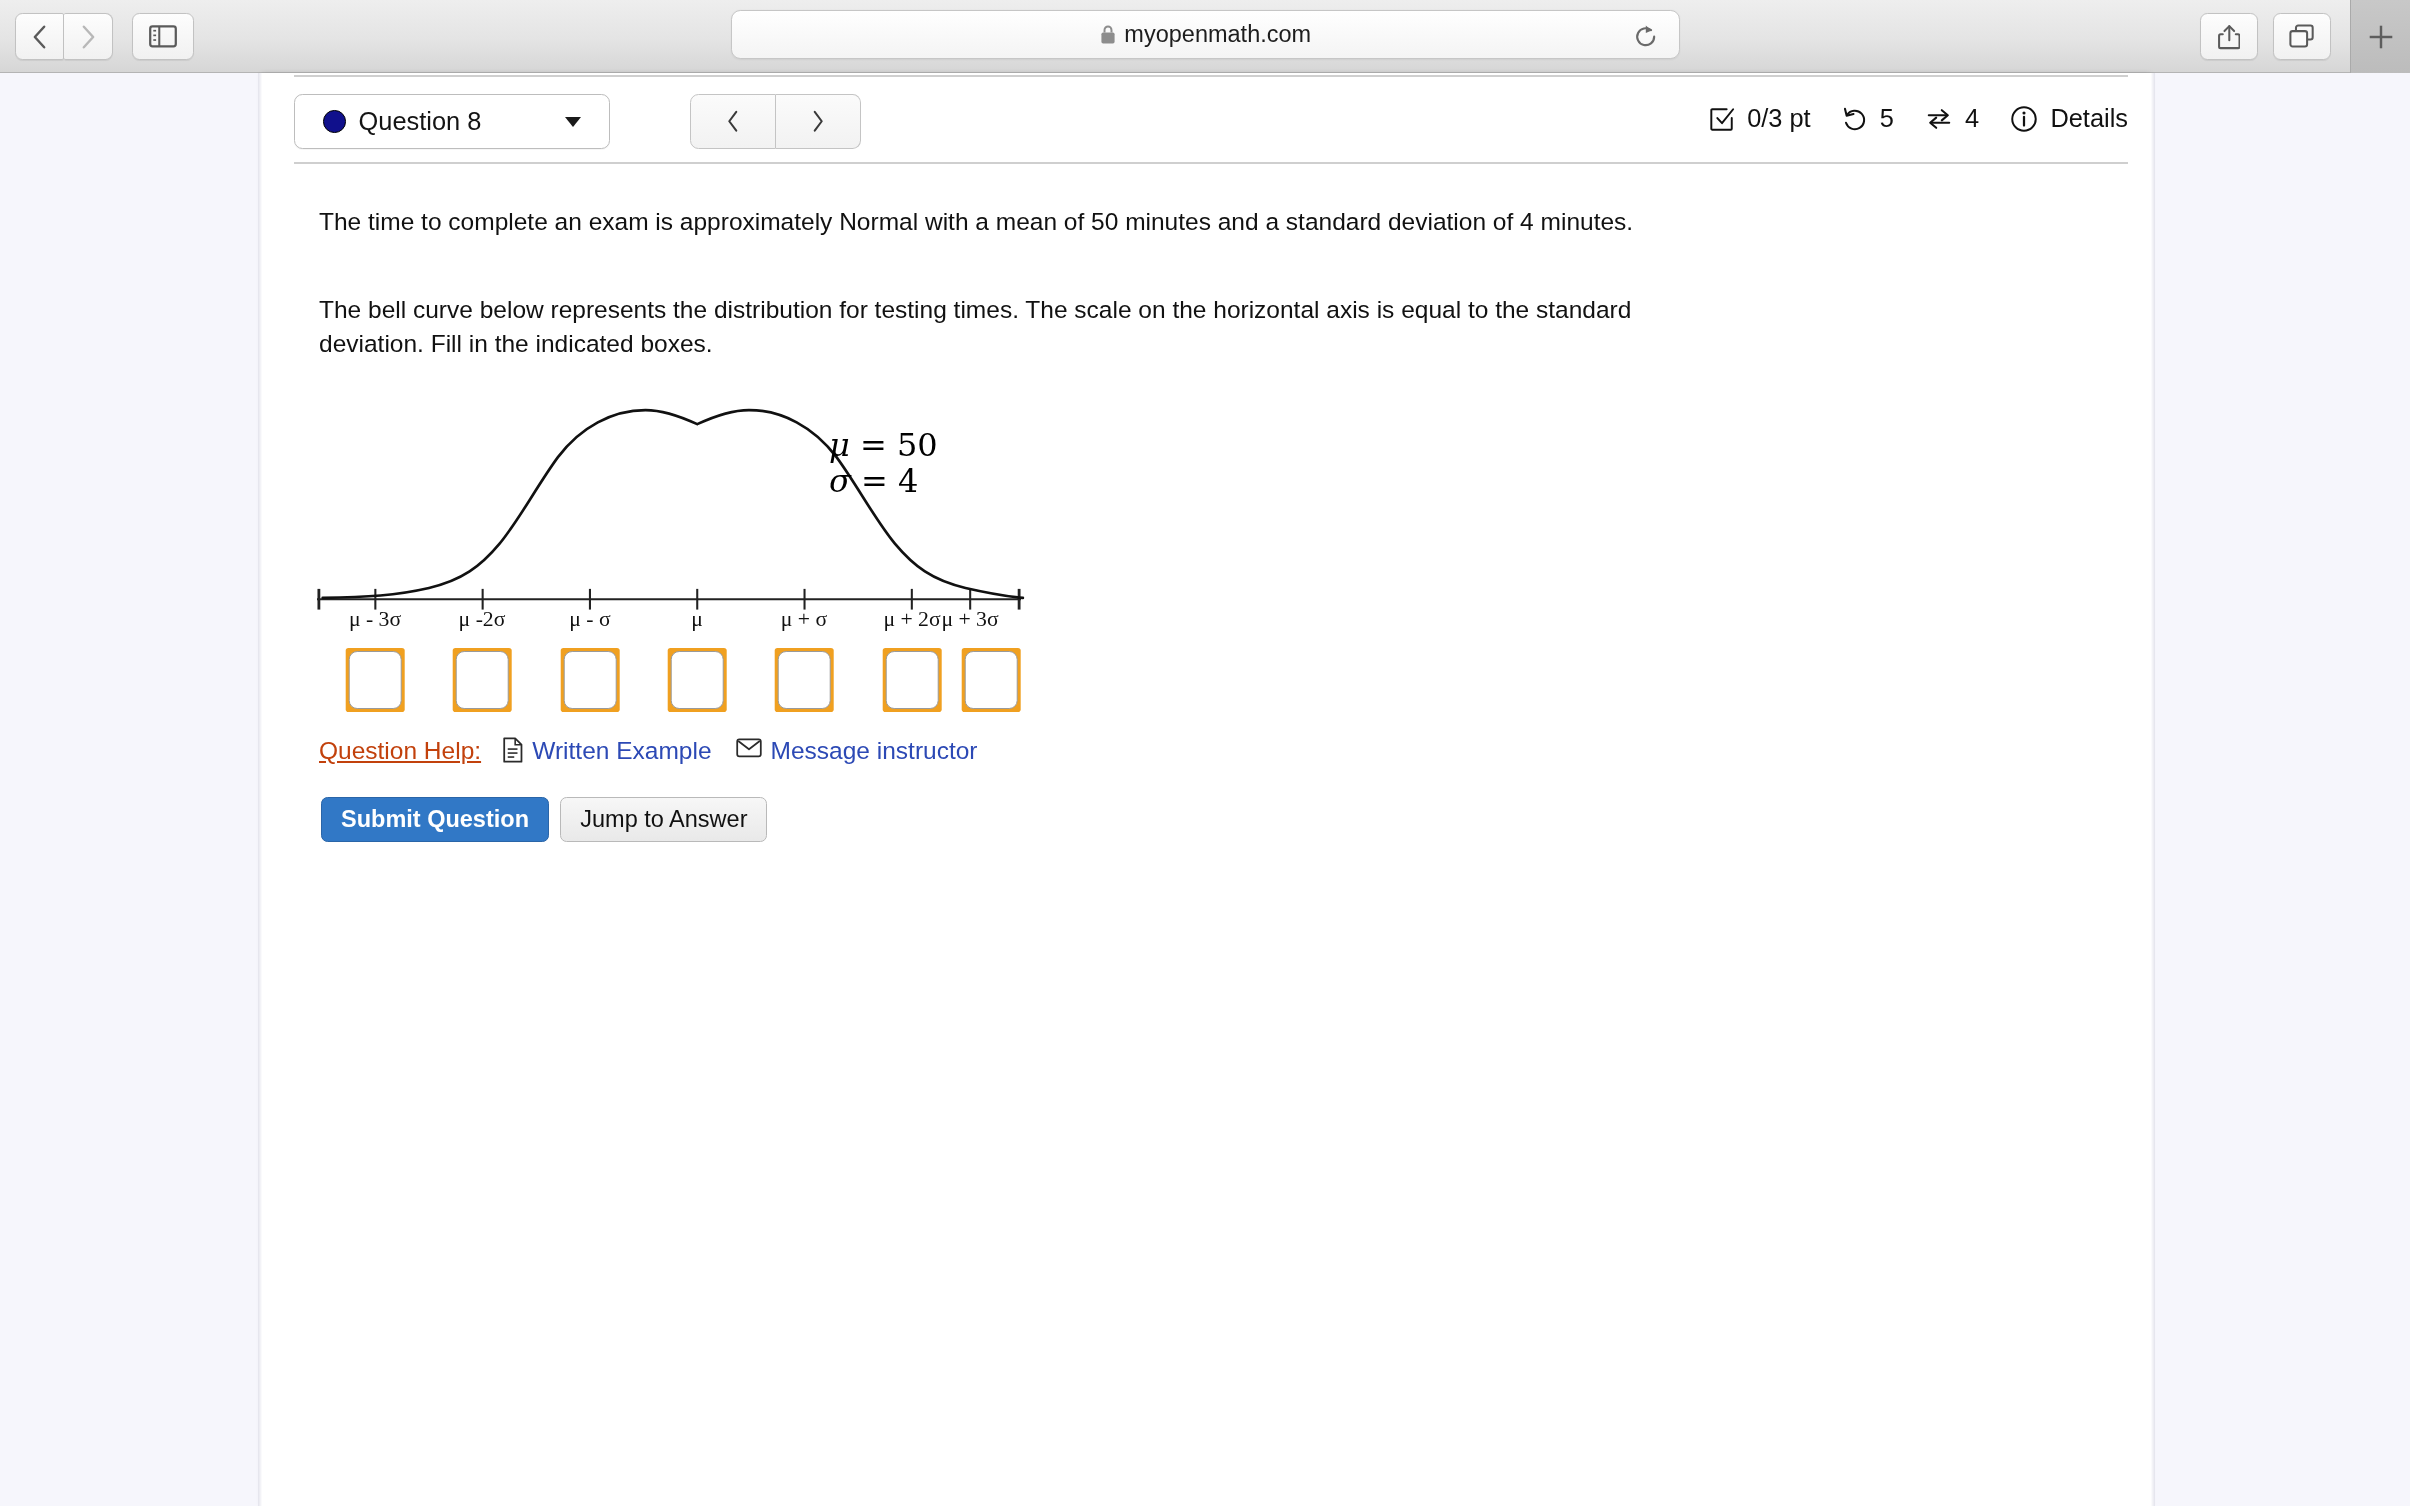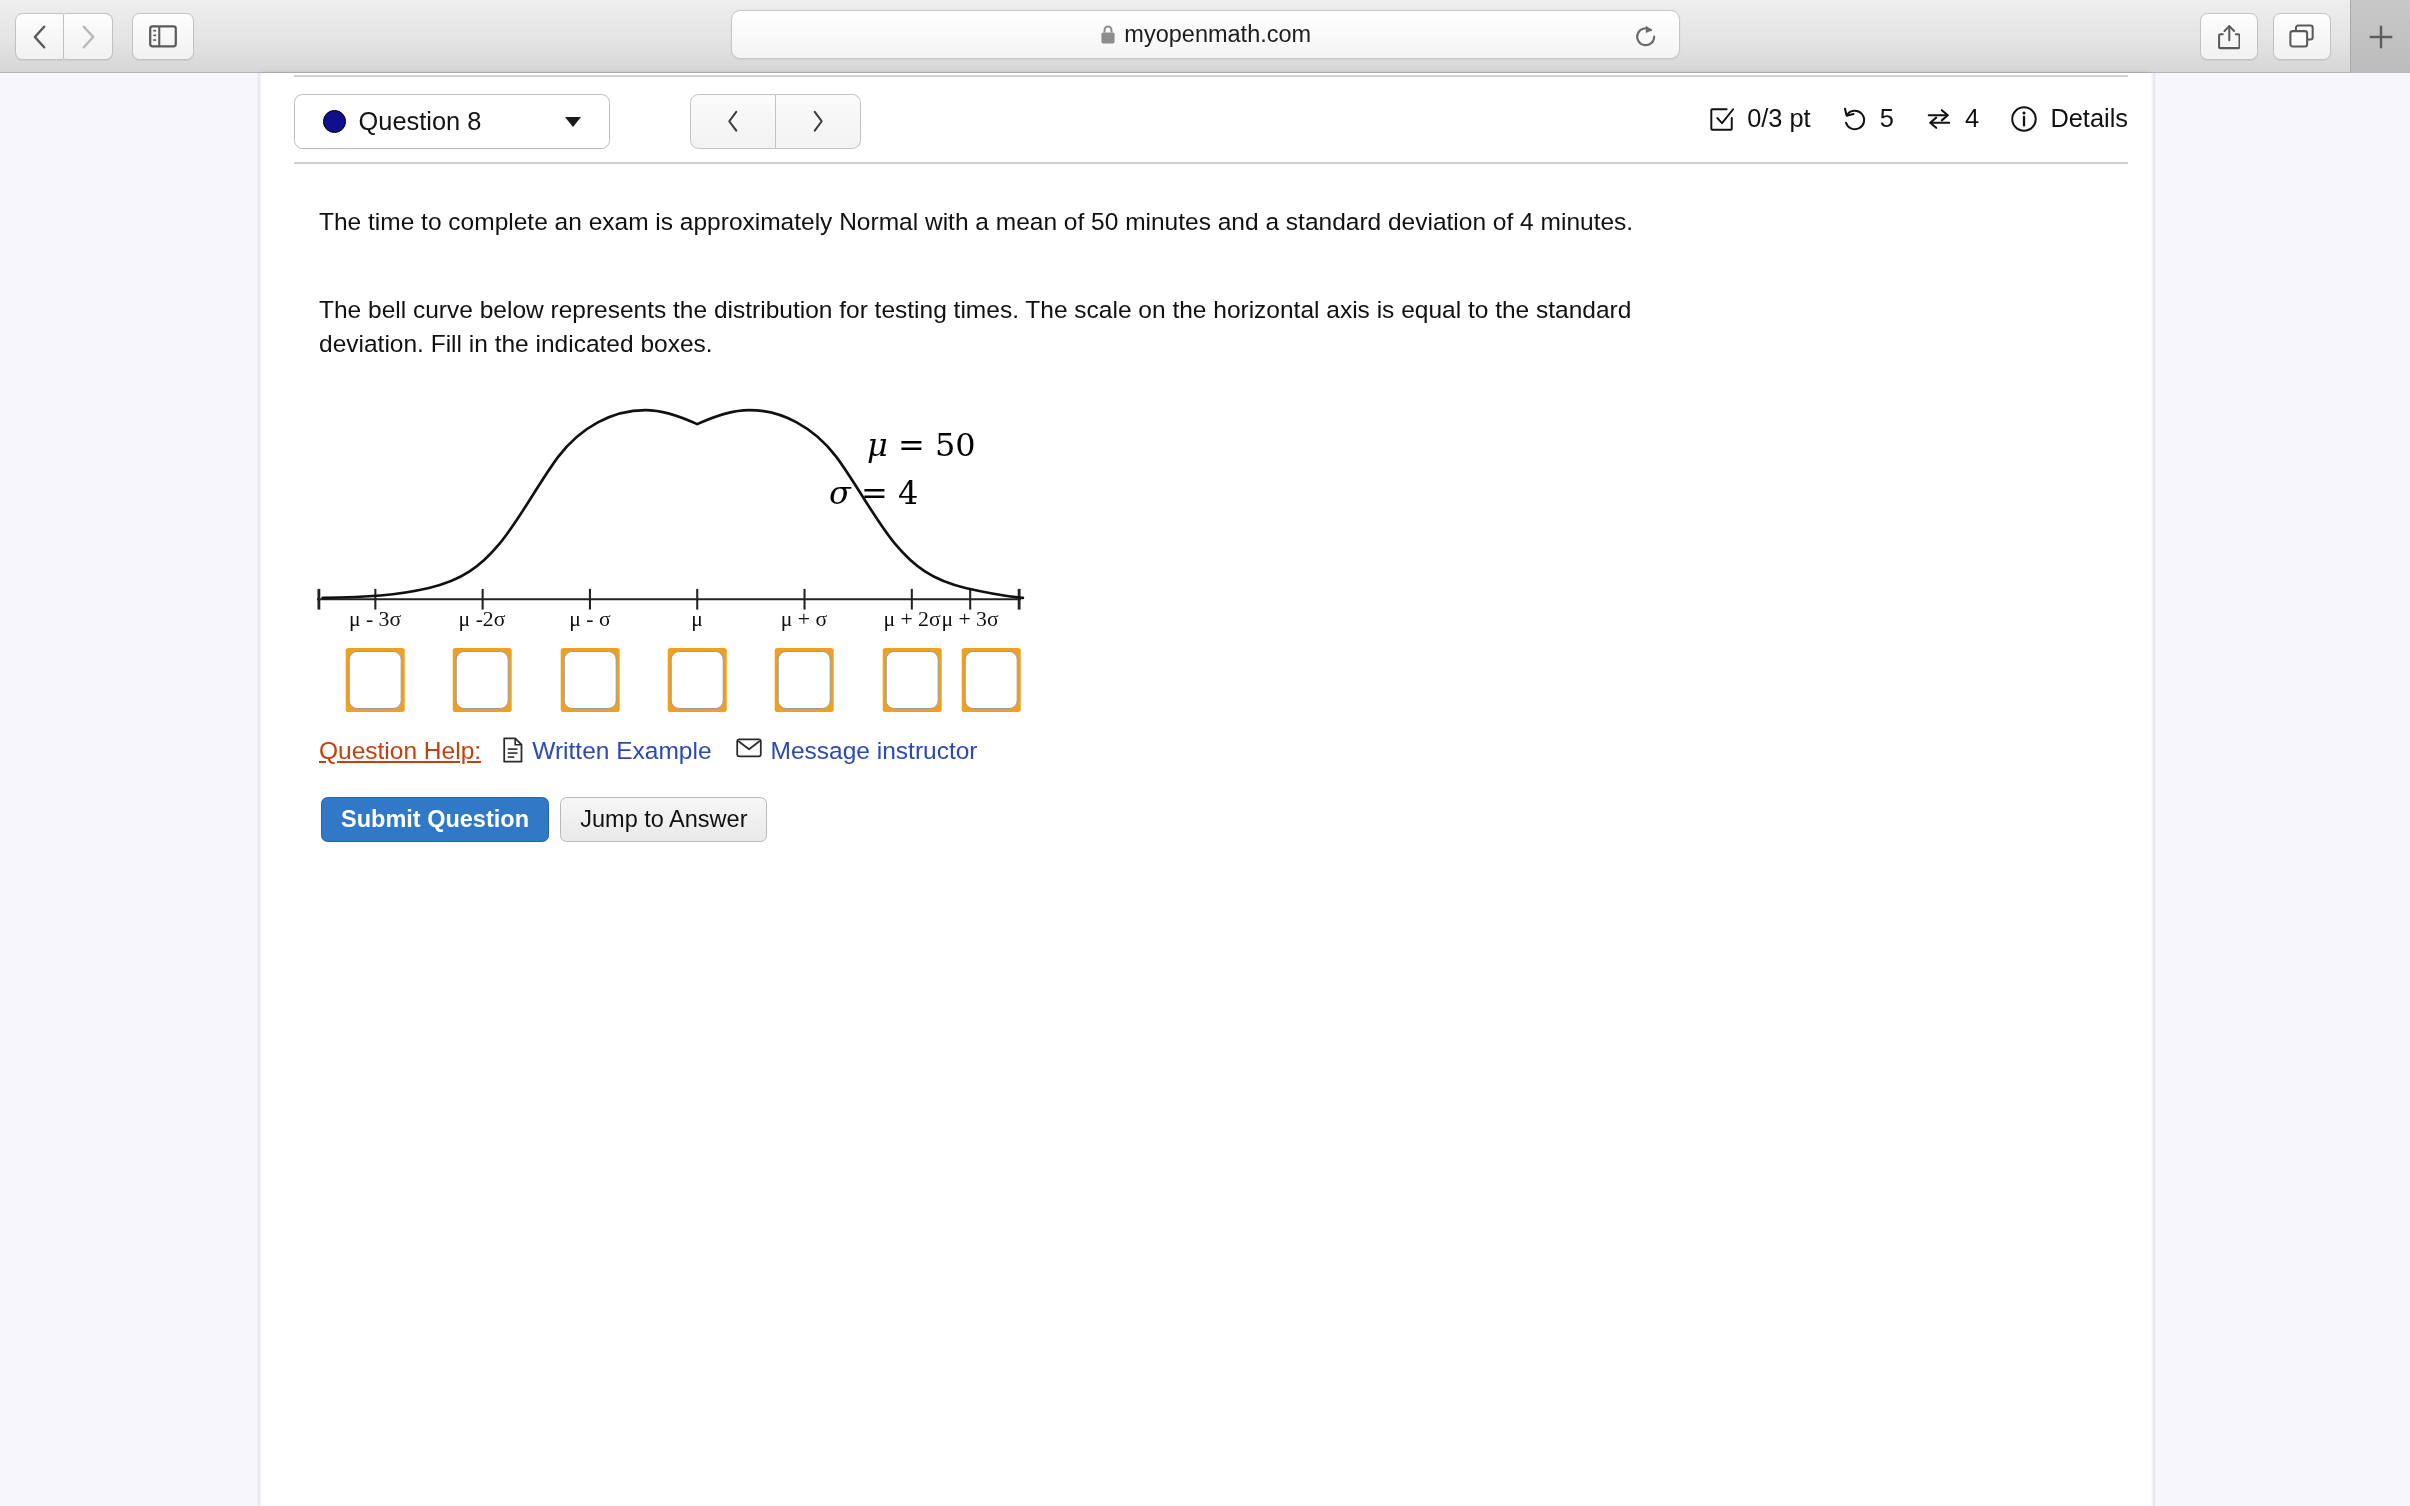--- a/index.html
+++ b/index.html
@@ -157,22 +157,22 @@
     width: 716px; height: 240px;
   }
   .mathlabel {
     position: absolute;
     font-family: "DejaVu Serif", serif;
     font-style: italic;
     font-size: 32px;
     color: #000;
     white-space: nowrap;
   }
-  .mu-line  { left: 867px; top: 426px; }
-  .sig-line { left: 829px; top: 462px; margin-top: 12px; }
+  .mu-line  { left: 829px; top: 426px; }
+  .sig-line { left: 829px; top: 462px; }
   .mathlabel .eqn { font-style: normal; }
 
   .ticklabels {
     position: absolute;
     left: 311px; top: 607px;
     width: 716px; height: 30px;
   }
   .ticklabel {
     position: absolute;
     font-size: 21.7px;

